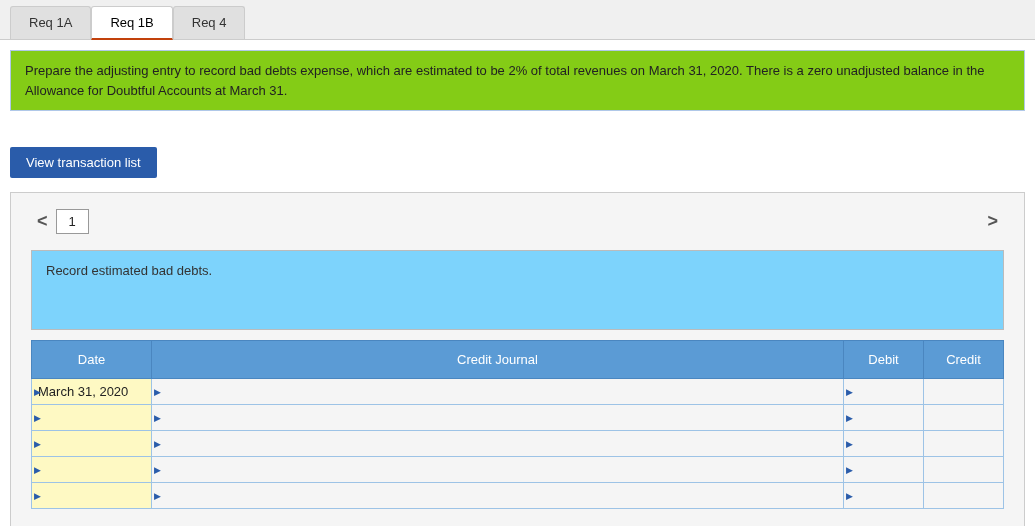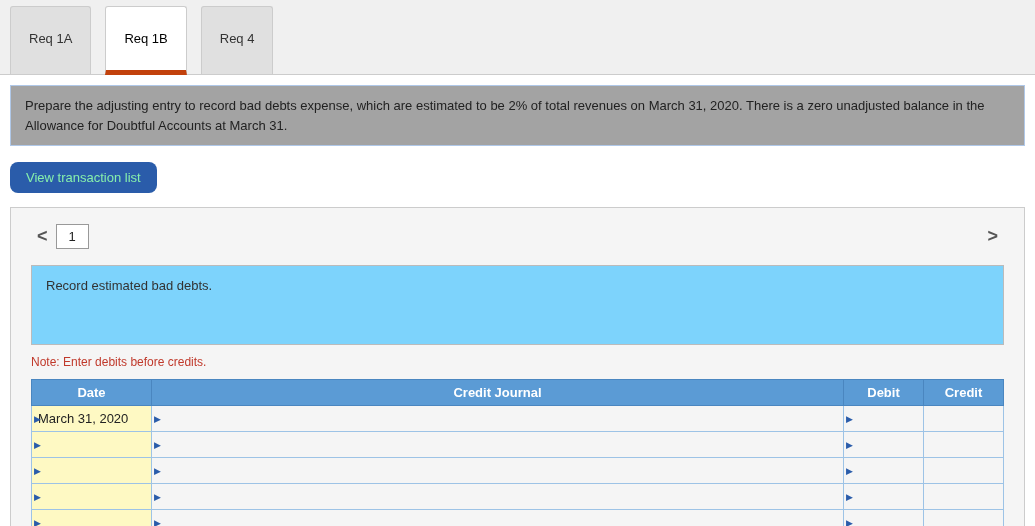--- a/index.html
+++ b/index.html
@@ -12,59 +12,59 @@
 
     
     .tabs-bar {
       display: flex;
       border-bottom: 1px solid #ccc;
       background: #f0f0f0;
       padding-top: 6px;
       padding-left: 10px;
     }
     .tab {
-      padding: 24px 18px;
+      padding: 8px 18px;
       border: 1px solid #ccc;
       border-bottom: none;
       background: #e0e0e0;
       cursor: pointer;
-      margin-right: 14px;
+      margin-right: 0;
       font-size: 13px;
       color: #333;
       border-radius: 3px 3px 0 0;
     }
     .tab.active {
       background: #fff;
-      border-bottom: 5px solid #c2410c;
+      border-bottom: 2px solid #c2410c;
       margin-bottom: -1px;
       color: #000;
       font-weight: normal;
     }
 
     
     .instruction-box {
-      background: #a3a3a3;
+      background: #84cc16;
       border: 1px solid #b0c8e8;
       padding: 10px 14px;
-      margin: 10px 10px 10px 10px;
+      margin: 10px 10px 20px 10px;
       font-size: 13px;
       line-height: 1.5;
       color: #222;
     }
 
     
     .btn-view-transaction {
       background: #2a5caa;
-      color: #86efac;
+      color: #ffffff;
       border: none;
       padding: 8px 16px;
       font-size: 13px;
       cursor: pointer;
-      margin: 6px 10px 14px 10px;
-      border-radius: 8px;
+      margin: 16px 10px 14px 10px;
+      border-radius: 2px;
     }
 
     
     .worksheet-container {
       margin: 0 10px 10px 10px;
       border: 1px solid #ccc;
       background: #f5f5f5;
       padding: 16px 20px 20px 20px;
     }
 
@@ -120,24 +120,24 @@
 
     
     .journal-table {
       width: 100%;
       border-collapse: collapse;
       font-size: 13px;
     }
     .journal-table th {
       background: #5b9bd5;
       color: #fff;
-      padding: 5px 8px;
+      padding: 11px 8px;
       border: 1px solid #4a86c0;
       text-align: center;
-      font-weight: bold;
+      font-weight: normal;
     }
     .journal-table td {
       border: 1px solid #9dc3e6;
       padding: 0;
       height: 26px;
       vertical-align: middle;
     }
     .journal-table td.date-cell {
       padding: 2px 6px;
       color: #222;
@@ -200,21 +200,20 @@
   <div class="page-nav">
     <button class="page-nav-arrow">&lt;</button>
     <div class="page-num-box">1</div>
     <button class="page-nav-arrow" style="margin-left: auto;">&gt;</button>
   </div>
 
   <div class="record-box">
     <span>Record estimated bad debts.</span>
   </div>
 
-  <div class="note-text">Note: Enter debits before credits.</div>
 
   <table class="journal-table">
     <thead>
       <tr>
         <th class="col-date">Date</th>
         <th class="col-journal">Credit Journal</th>
         <th class="col-debit">Debit</th>
         <th class="col-credit">Credit</th>
       </tr>
     </thead>

